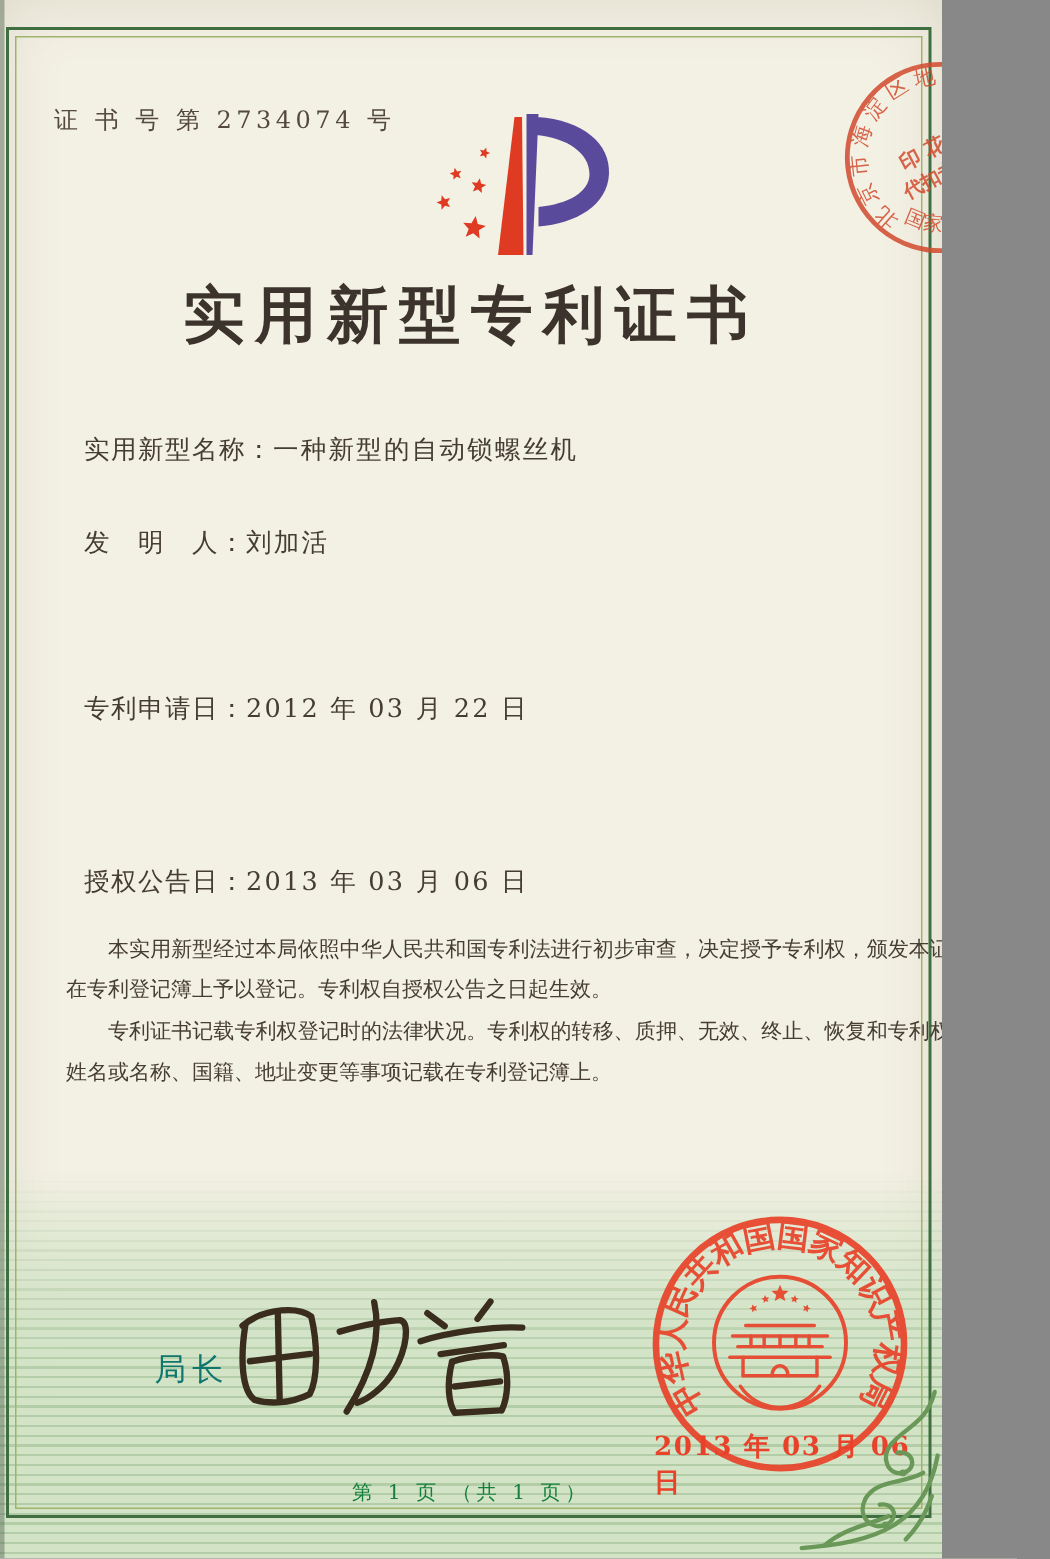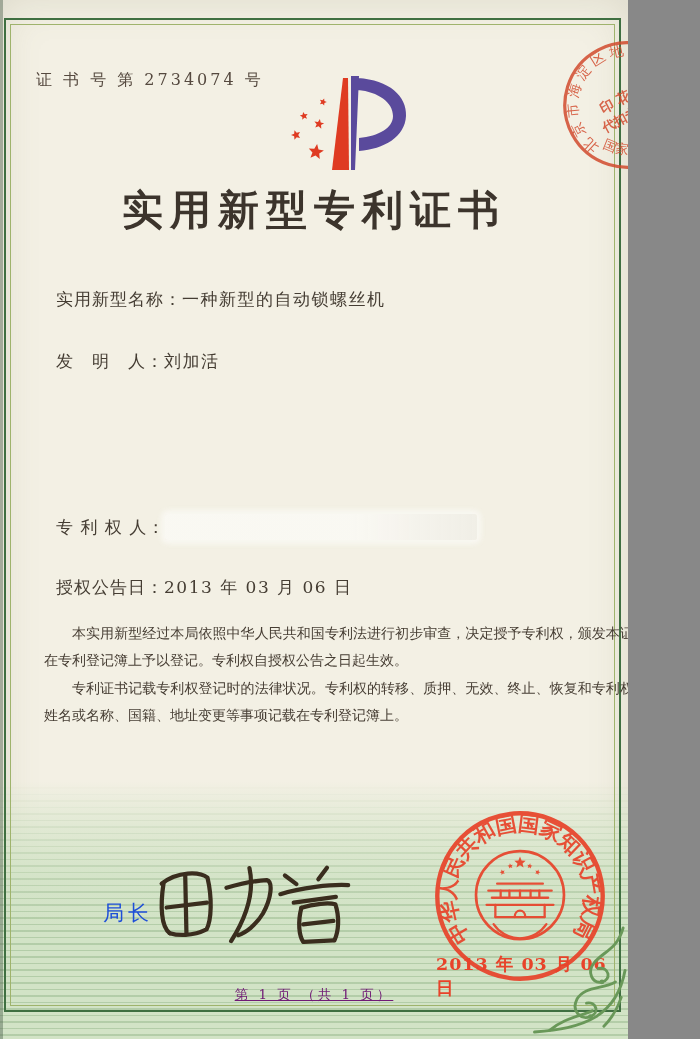--- a/index.html
+++ b/index.html
@@ -53,30 +53,30 @@
   .fvalue{letter-spacing:1.5px;}
   .f1{top:288px}.f2{top:350px}.f3{top:406px}.f4{top:461px}.f5{top:516px}.f6{top:576px}
   .redact{display:inline-block;vertical-align:middle;width:312px;height:26px;margin-top:-4px;
           background:linear-gradient(90deg, rgba(249,248,243,.95) 60%, rgba(240,238,230,.9));
           box-shadow:0 0 5px 4px rgba(249,248,243,.9); filter:blur(.6px); border-radius:3px;}
 
   .bodytext{position:absolute;left:44px;top:620px;width:618px;z-index:3;
             font-size:14px;line-height:27.4px;text-align:justify;color:#46creen3d33;color:#463d33;}
   .bodytext p{margin:0;text-indent:2em;}
 
-  .director{position:absolute;left:103px;top:899px;z-index:3;font-size:21px;letter-spacing:4px;color:#1d4ed8;}
+  .director{position:absolute;left:103px;top:899px;z-index:3;font-size:21px;letter-spacing:4px;color:#0f766e;}
   .signature{position:absolute;left:148px;top:850px;width:212px;height:104px;z-index:3;transform:rotate(-3deg);}
 
   .seal{position:absolute;left:432px;top:808px;width:176px;height:176px;z-index:3;
         color:var(--seal-red,#e8432a);opacity:.92;}
   .seal-date{position:absolute;left:436px;top:952px;z-index:3;font-size:17.5px;letter-spacing:1px;
              color:var(--seal-red,#e8432a);font-weight:600;}
 
   .footer{position:absolute;left:0;right:0;top:986px;z-index:3;text-align:center;
-          font-size:13.5px;letter-spacing:3px;color:#701a75;text-decoration:underline;}
+          font-size:13.5px;letter-spacing:3px;color:#15803d;}
   .flourish{position:absolute;right:1px;bottom:1px;width:106px;height:116px;z-index:3;color:#699859;}
 
   svg text{font-family:"DejaVu Serif","Liberation Serif",serif;}
 </style>
 </head>
 <body>
 
 <svg width="0" height="0" style="position:absolute" aria-hidden="true">
   <defs>
     <path id="star10" d="M0,-10 L2.65,-3.64 L9.51,-3.09 L4.28,1.39 L5.88,8.09 L0,4.5 L-5.88,8.09 L-4.28,1.39 L-9.51,-3.09 L-2.65,-3.64 Z"></path>
@@ -124,22 +124,22 @@
   </svg>
 
   <h1 class="title">实用新型专利证书</h1>
 
   <div class="field f2">
     <span class="flabel">发　明　人：</span><span class="fvalue">刘加活</span>
   </div>
   <div class="field f1">
     <span class="flabel">实用新型名称：</span><span class="fvalue">一种新型的自动锁螺丝机</span>
   </div>
-  <div class="field f5">
-    <span class="flabel">专 利 权 人：</span><span class="redact"></span>
+  <div class="field f4">
+    <span class="flabel">专利申请日：</span><span class="fvalue">2012 年 03 月 22 日</span>
   </div>
   <div class="field f6">
     <span class="flabel">授权公告日：</span><span class="fvalue">2013 年 03 月 06 日</span>
   </div>
 
   <div class="bodytext">
     <p>本实用新型经过本局依照中华人民共和国专利法进行初步审查，决定授予专利权，颁发本证书并在专利登记簿上予以登记。专利权自授权公告之日起生效。</p>
     <p>专利证书记载专利权登记时的法律状况。专利权的转移、质押、无效、终止、恢复和专利权人的姓名或名称、国籍、地址变更等事项记载在专利登记簿上。</p>
   </div>
 

